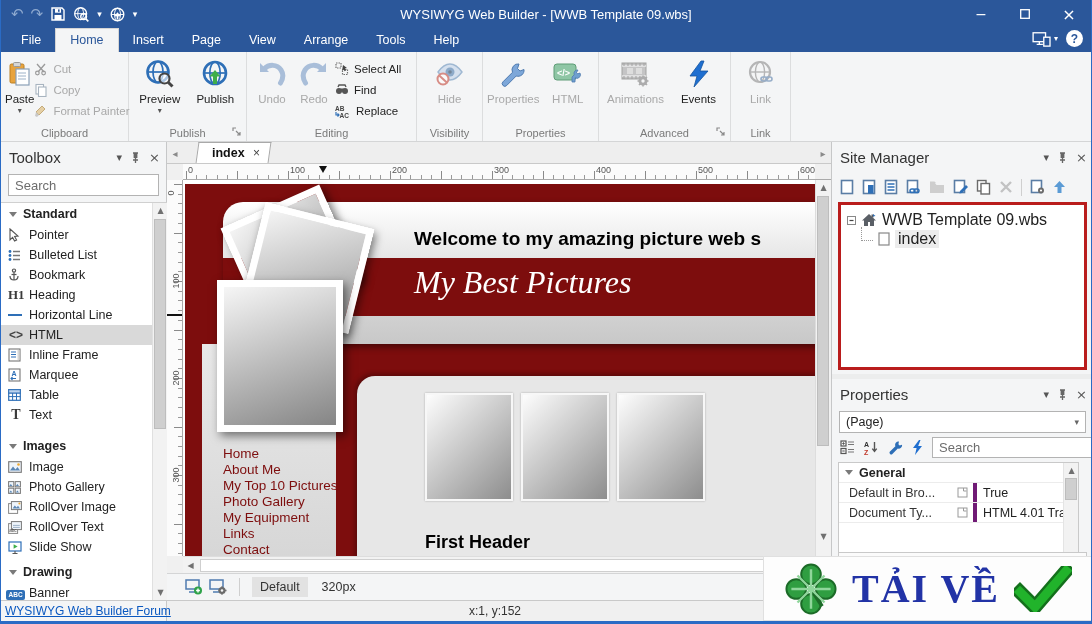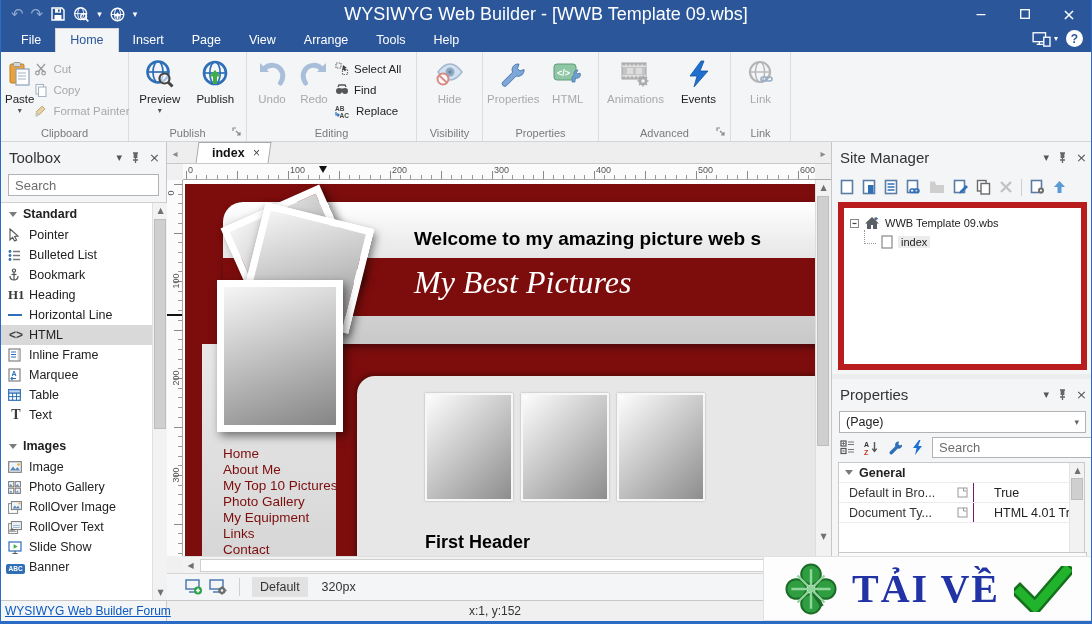--- a/index.html
+++ b/index.html
@@ -4,21 +4,21 @@
 <style>
   *{box-sizing:border-box;margin:0;padding:0;font-family:"Liberation Sans",sans-serif;-webkit-user-select:none;user-select:none}
   html,body{background:#888}
   .window{position:relative;width:1092px;height:624px;background:#f4f5f6;overflow:hidden;border-left:1px solid #2a6bc5;border-right:1px solid #2a6bc5}
 
   
   .titlebar{position:absolute;left:0;top:0;width:100%;height:28px;background:#2b579a;display:flex;align-items:center;color:#fff}
   .qat{display:flex;align-items:center;gap:7px;padding-left:10px}
   .qat .g{font-family:"DejaVu Sans",sans-serif;font-size:15px;line-height:1}
   .dim{color:#8ea9cf}
-  .title-text{position:absolute;left:0;right:0;text-align:center;font-size:18px;color:#fff}
+  .title-text{position:absolute;left:0;right:0;text-align:center;font-size:13px;color:#fff}
   .winbtns{position:absolute;right:0;top:0;height:28px;display:flex}
   .winbtn{width:44px;height:28px;display:flex;align-items:center;justify-content:center;font-size:14px;color:#fff;font-family:"DejaVu Sans",sans-serif}
 
   
   .menubar{position:absolute;left:0;top:28px;width:100%;height:24px;background:#2b579a;display:flex;align-items:flex-end}
   .mtab{padding:4px 14px 5px;font-size:12.5px;color:#fff;cursor:default}
   .mtab.active{background:#f4f5f6;color:#2b579a;border:1px solid #d5d5d5;border-bottom:none}
   .menubar-right{position:absolute;right:8px;top:2px;display:flex;align-items:center;gap:8px}
 
   
@@ -109,31 +109,31 @@
   .hthumb{height:13px;background:#fff;border:1px solid #cfcfcf;flex:1;margin:0 2px}
 
   .bpbar{position:absolute;left:0;top:431px;width:664px;height:27px;background:#f4f5f6;border-top:1px solid #d4d5d6;display:flex;align-items:center;gap:6px;padding-left:18px}
   .bpsep{width:1px;height:18px;background:#cfcfcf;margin:0 6px}
   .bpitem{font-size:12.5px;color:#333;padding:3px 8px}
   .bpitem.sel{background:#e2e2e2}
 
   
   .sm-toolbar{display:flex;align-items:center;gap:8px;height:28px;padding:0 8px;background:#f4f5f6}
   .tsep{width:1px;height:17px;background:#cfcfcf}
-  .sm-tree{position:absolute;left:6px;right:6px;top:60px;height:168px;background:#fff;border:6px solid #b91c1c;font-size:11px;color:#222}
+  .sm-tree{position:absolute;left:6px;right:6px;top:60px;height:168px;background:#fff;border:3px solid #b91c1c;font-size:16px;color:#222}
   .treerow{display:flex;align-items:center;gap:5px;height:19px}
   .splitterH{position:absolute;left:0;width:262px;height:5px;background:#eceded}
   .combo{position:relative;margin:2px 7px;height:22px;border:1px solid #b3b3b3;background:#fff;display:flex;align-items:center;padding:0 6px;font-size:12.5px;color:#222}
   .combo .g{position:absolute;right:6px;color:#666;font-size:9px;font-family:"DejaVu Sans",sans-serif}
   .pr-toolbar{display:flex;align-items:center;gap:9px;height:26px;padding:0 8px}
-  .pr-grid{position:absolute;left:6px;right:8px;top:320px;height:106px;background:#fff;border:1px solid #c9c9c9;font-size:12.5px;color:#222;overflow:hidden}
+  .pr-grid{position:absolute;left:6px;right:14px;top:320px;height:106px;background:#fff;border:1px solid #c9c9c9;font-size:12.5px;color:#222;overflow:hidden}
   .prow{display:flex;align-items:center;height:20px;border-bottom:1px solid #ececec}
   .prow .nm{width:112px;padding-left:10px;color:#333;white-space:nowrap;overflow:hidden}
   .prow .pgi{width:22px;display:flex;justify-content:center}
-  .prow .vl{flex:1;padding-left:20px;border-left:1px solid #701a75;white-space:nowrap;overflow:hidden;position:relative;height:100%;display:flex;align-items:center}
+  .prow .vl{flex:1;padding-left:6px;border-left:4px solid #701a75;white-space:nowrap;overflow:hidden;position:relative;height:100%;display:flex;align-items:center}
   .dots-btn{position:absolute;right:16px;top:2px;width:22px;height:15px;background:#eee;border:1px solid #b5b5b5;font-size:10px;text-align:center;line-height:13px;color:#333}
   .pr-sechead{display:flex;align-items:center;gap:6px;height:20px;padding-left:6px;font-weight:bold;color:#222;border-bottom:1px solid #ececec;background:#fff}
   .pr-scroll{position:absolute;right:0;top:0;bottom:0;width:15px;background:#f2f2f2;border-left:1px solid #e4e4e4}
   .pr-desc{position:absolute;left:6px;right:6px;top:410px;height:22px;background:#fbfbfb;border:1px solid #c9c9c9}
 
   
   .statusbar{position:absolute;left:0;top:600px;width:100%;height:21px;background:#f0f0f0;border-top:1px solid #c9c9c9}
   .forumcell{position:absolute;left:0;top:0;width:166px;height:100%;background:#f4f5f6;border-right:1px solid #c9c9c9;display:flex;align-items:center;padding-left:4px}
   .forumlink{font-size:12px;color:#0a58c0;text-decoration:underline;white-space:nowrap}
   .coords{position:absolute;left:468px;top:3px;font-size:12px;color:#333}
@@ -613,20 +613,24 @@
         <div class="tb-row">
             <span class="tbic">
               <svg width="14" height="13" viewBox="0 0 14 13">
                 <rect x="1" y="1" width="12" height="9" fill="#fff" stroke="#2e6fb7" stroke-width="1.2"></rect>
                 <path d="M5.6 3.2l4 2.3-4 2.3z" fill="#3fae49"></path>
                 <path d="M7 10v2M4.5 12.6h5" stroke="#555" stroke-width="1.1"></path>
               </svg>
             </span>
             <span>Slide Show</span>
           </div>
+        <div class="tb-sec" style="margin-top:4px">
+            <span class="tri"></span>
+            <span>Drawing</span>
+          </div>
         <div class="tb-row">
             <span class="tbic" style="left:5px"><span style="display:inline-block;background:#2e6fb7;color:#fff;font-size:6.5px;font-weight:bold;border-radius:2px;padding:2px 2.5px;line-height:1">ABC</span></span>
             <span>Banner</span>
           </div>
         <div class="tb-scroll">
           <div class="scroll-arrow" style="position:absolute;top:0">▲</div>
           <div class="thumb" style="top:16px;height:210px"></div>
           <div class="scroll-arrow" style="position:absolute;bottom:0">▼</div>
         </div>
       </div>

